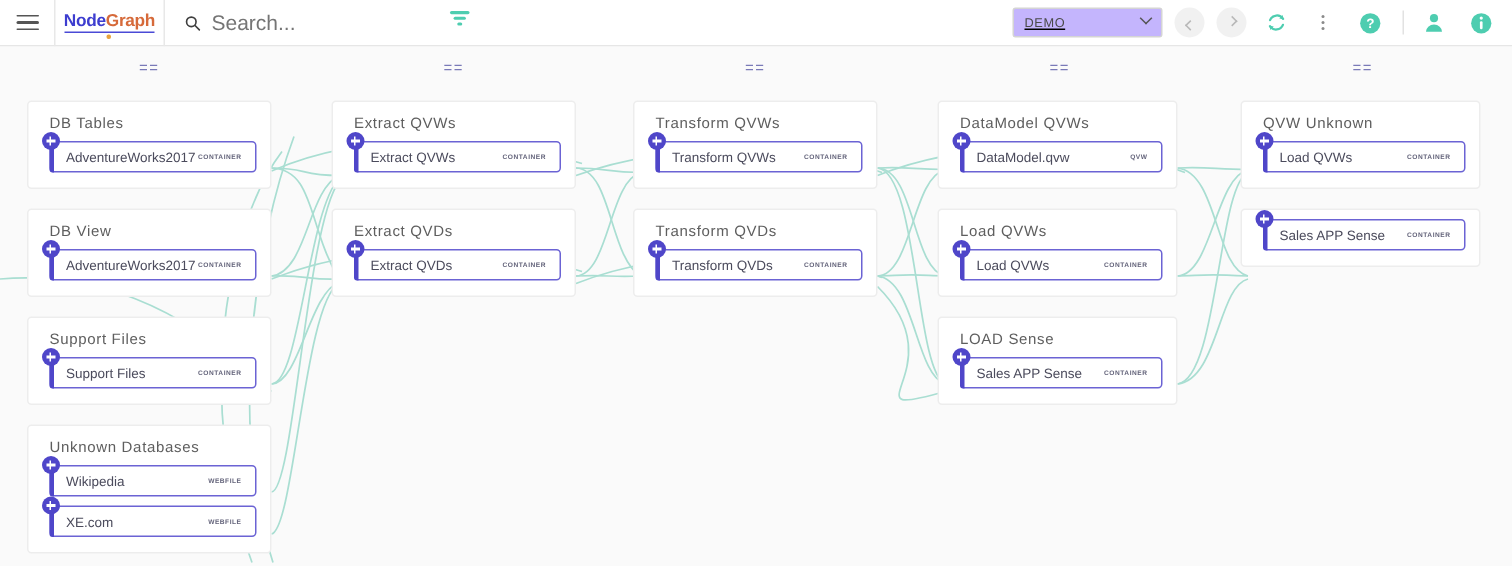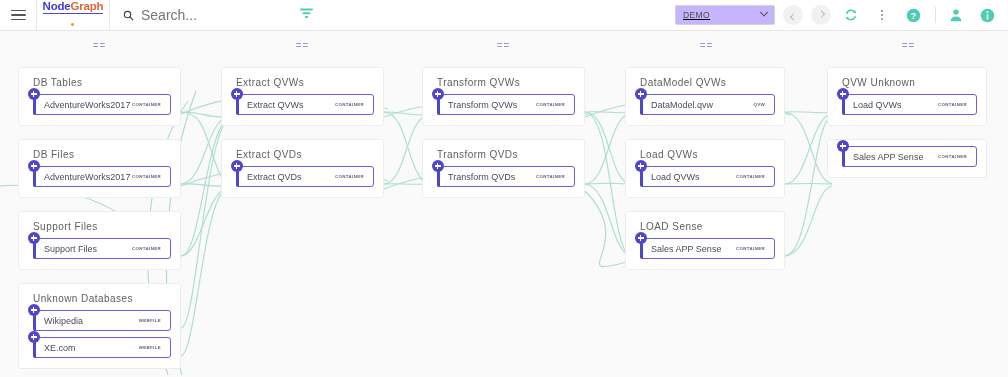--- a/index.html
+++ b/index.html
@@ -27,21 +27,21 @@
   }
   .hamburger span {
     display: block; width: 15px; height: 1.6px;
     background: #555; border-radius: 1px;
   }
   .hdr-divider {
     width: 1px; height: 31px; background: #e8e8e8;
   }
   .logo-wrap {
     width: 72px; height: 31px;
-    display: flex; align-items: flex-start; justify-content: center;
+    display: flex; align-items: center; justify-content: center;
     position: relative;
   }
   .logo {
     font-size: 11.5px; font-weight: bold; letter-spacing: -0.2px;
     border-bottom: 1.6px solid #4a4ad6;
     padding-bottom: 1px; line-height: 12px;
     white-space: nowrap;
   }
   .logo .n { color: #3d3dcf; }
   .logo .g { color: #d66a3a; }
@@ -338,21 +338,21 @@
     <div class="node">
       <div class="node-bar"></div>
       <div class="plus"></div>
       <div class="node-label">AdventureWorks2017</div>
       <div class="node-badge">CONTAINER</div>
     </div>
     <div style="height:10px"></div>
   </div>
 
   <div class="group" style="left:18px;top:108px;width:163px">
-    <div class="group-title">DB Files</div>
+    <div class="group-title">DB View</div>
     <div class="node">
       <div class="node-bar"></div>
       <div class="plus"></div>
       <div class="node-label">AdventureWorks2017</div>
       <div class="node-badge">CONTAINER</div>
     </div>
     <div style="height:10px"></div>
   </div>
 
   <div class="group" style="left:18px;top:180px;width:163px">

